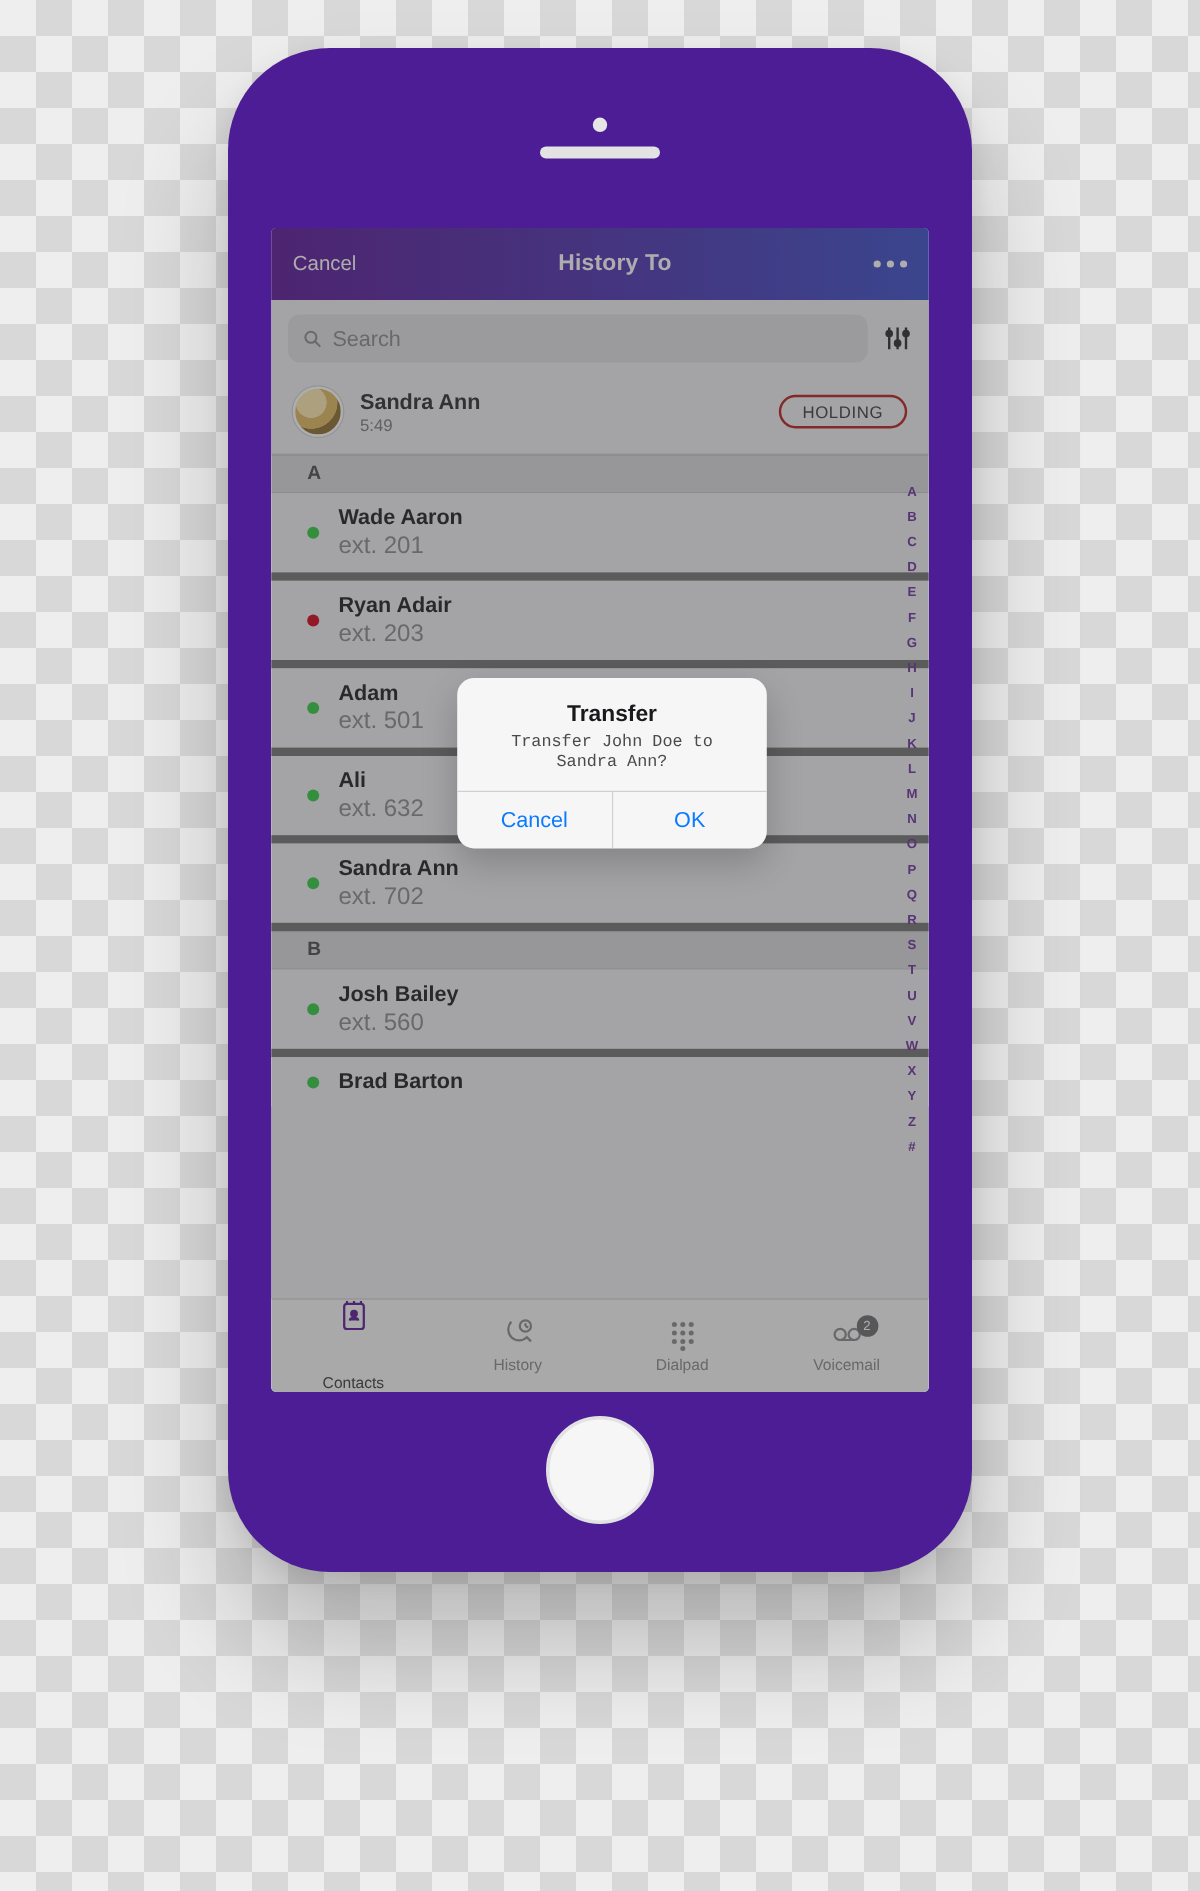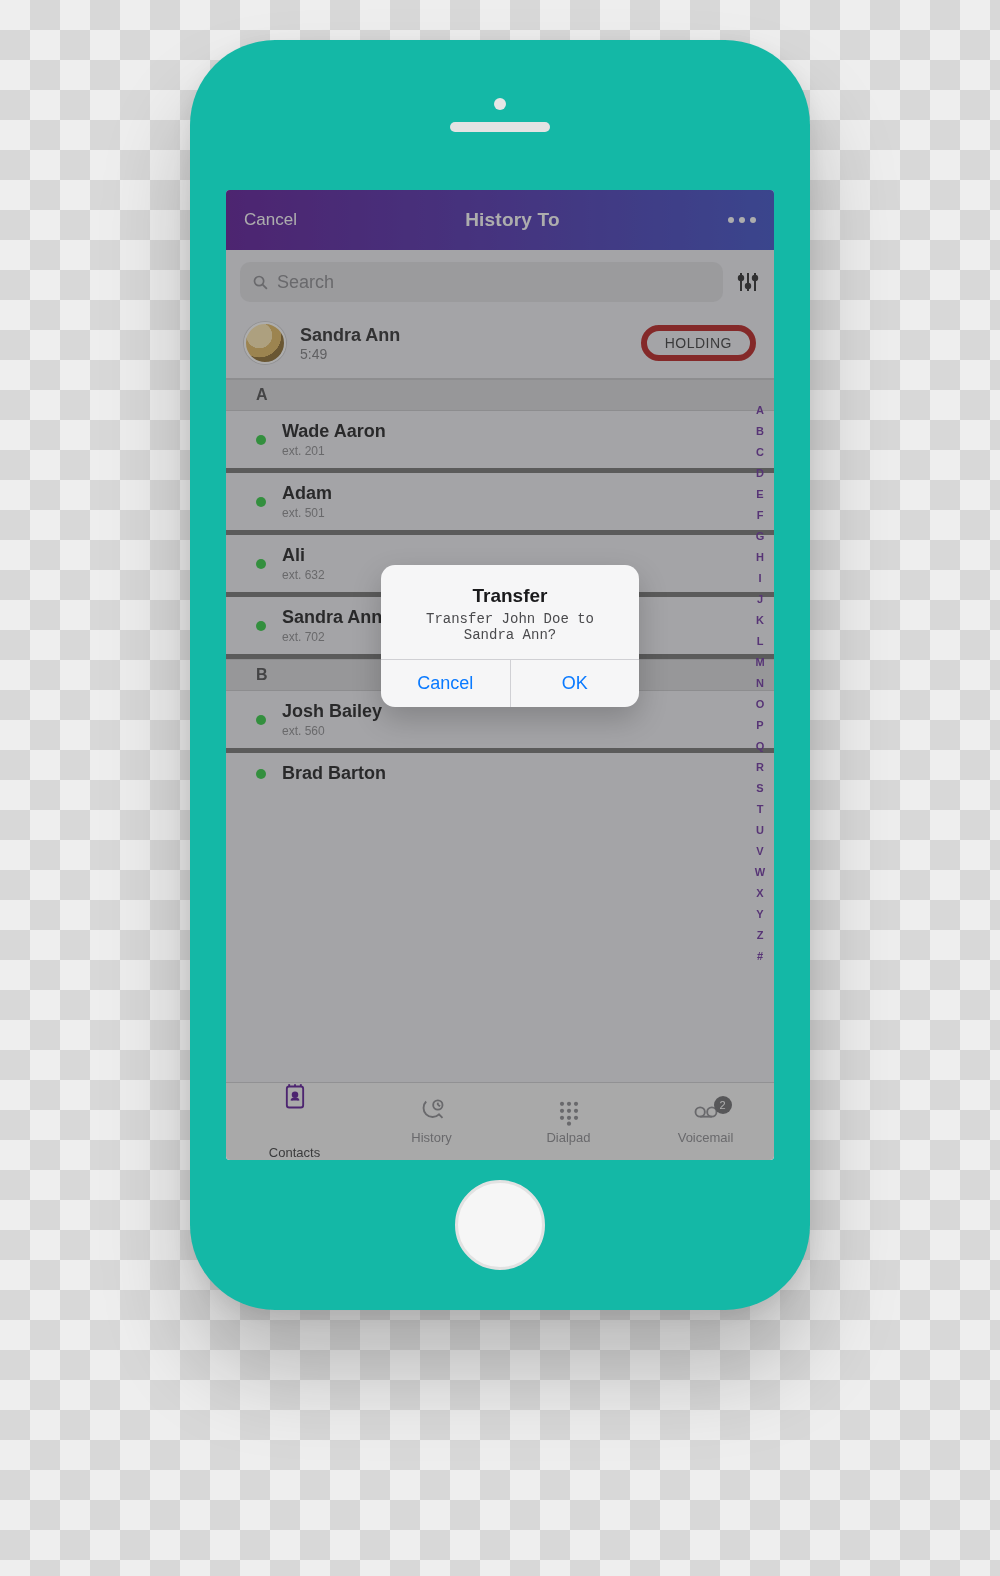--- a/index.html
+++ b/index.html
@@ -15,21 +15,21 @@
     position: relative;
   }
 
   
   .phone {
     position: absolute;
     left: 190px;
     top: 40px;
     width: 620px;
     height: 1270px;
-    background: #14b8a6;
+    background: #4c1d95;
     border-radius: 85px;
     box-shadow: 0 60px 90px rgba(0,0,0,.22), 0 6px 20px rgba(0,0,0,.08);
     padding: 150px 36px 150px 36px;
   }
   .phone::before{
     content:"";
     position:absolute;
     top:82px; left:50%; transform:translateX(-50%);
     width:100px; height:10px; border-radius:10px;
     background:#e3e3e3;
@@ -103,21 +103,21 @@
   .avatar{
     width:42px; height:42px; border-radius:50%;
     background: radial-gradient(circle at 35% 30%, #ffe8b0 0 35%, #e2b860 36% 60%, #8c6b2e 61% 100%);
     border:2px solid #fff;
     box-shadow:0 0 0 1px #d0d0d4;
   }
   .caller-info{ flex:1; }
   .caller-info .name{ font-size:18px; font-weight:700; color:#2b2b2d; }
   .caller-info .time{ font-size:14px; color:#7a7a7e; }
   .holding-badge{
-    border:6px solid #b91c1c;
+    border:2px solid #b91c1c;
     border-radius:18px;
     padding:4px 18px;
     font-size:14px;
     letter-spacing:.5px;
     color:#3a3a3c;
   }
 
   
   .section-header{
     background:#d9d9dd;
@@ -125,30 +125,30 @@
     font-size:16px; font-weight:600;
     padding:6px 30px;
     border-top:1px solid #c8c8cc;
     border-bottom:1px solid #c8c8cc;
   }
 
   
   .contact{
     display:flex; align-items:center;
     padding:10px 30px;
-    border-bottom:5px solid #737373;
+    border-bottom:7px solid #737373;
     background:#efeff4;
     position:relative;
   }
   .status-dot{
     width:10px; height:10px; border-radius:50%;
     margin-right:16px;
   }
   .contact-body .cname{ font-size:18px; font-weight:800; color:#1c1c1e; }
-  .contact-body .ext{ font-size:12px; color:#8a8a8e; margin-top:2px; }
+  .contact-body .ext{ font-size:20px; color:#8a8a8e; margin-top:2px; }
 
   
   .az-index{
     position:absolute;
     right:6px;
     top:210px;
     display:flex; flex-direction:column;
     gap:0;
     z-index:2;
   }
@@ -256,20 +256,27 @@
       </div>
       <div class="holding-badge">HOLDING</div>
     </div>
 
     <div class="section-header">A</div>
     <div class="contact">
       <div class="status-dot" style="background:#2ecc40"></div>
       <div class="contact-body">
         <div class="cname">Wade Aaron</div>
         <div class="ext">ext. 201</div>
+      </div>
+    </div>
+    <div class="contact">
+      <div class="status-dot" style="background:#d0021b"></div>
+      <div class="contact-body">
+        <div class="cname">Ryan Adair</div>
+        <div class="ext">ext. 203</div>
       </div>
     </div>
     <div class="contact">
       <div class="status-dot" style="background:#2ecc40"></div>
       <div class="contact-body">
         <div class="cname">Adam</div>
         <div class="ext">ext. 501</div>
       </div>
     </div>
     <div class="contact">

